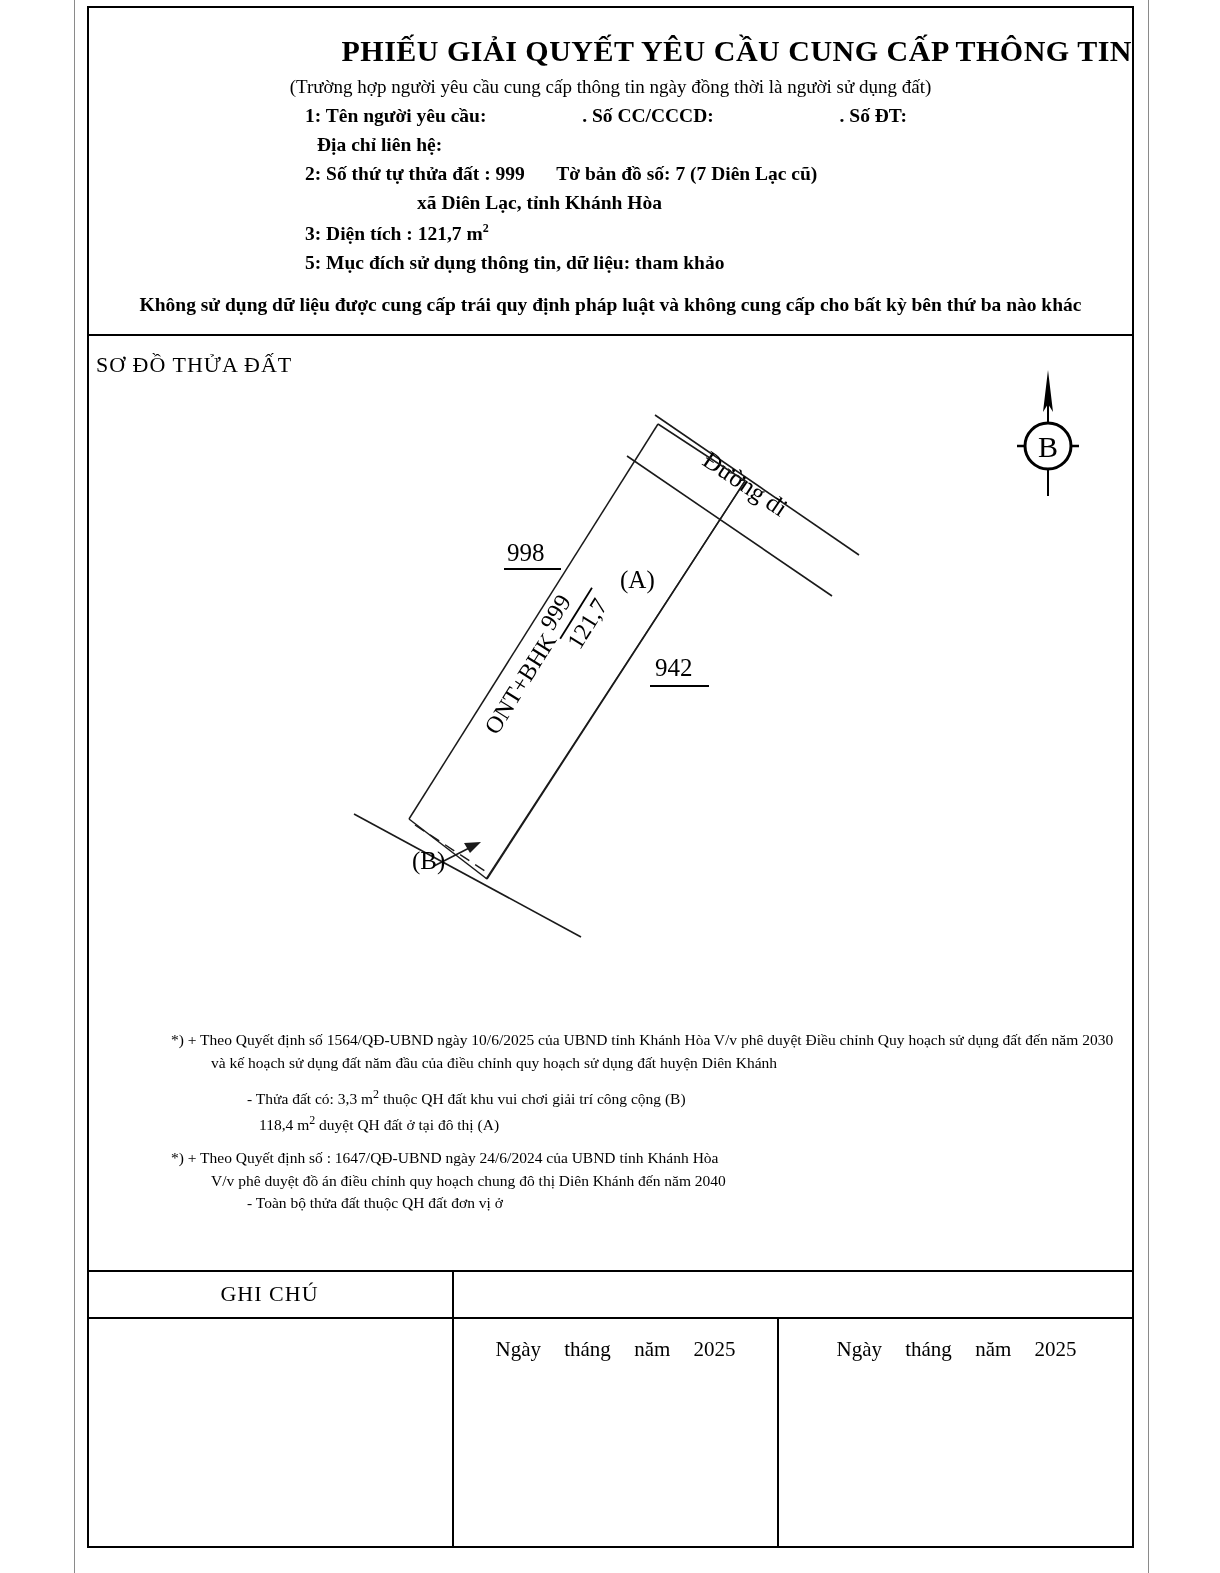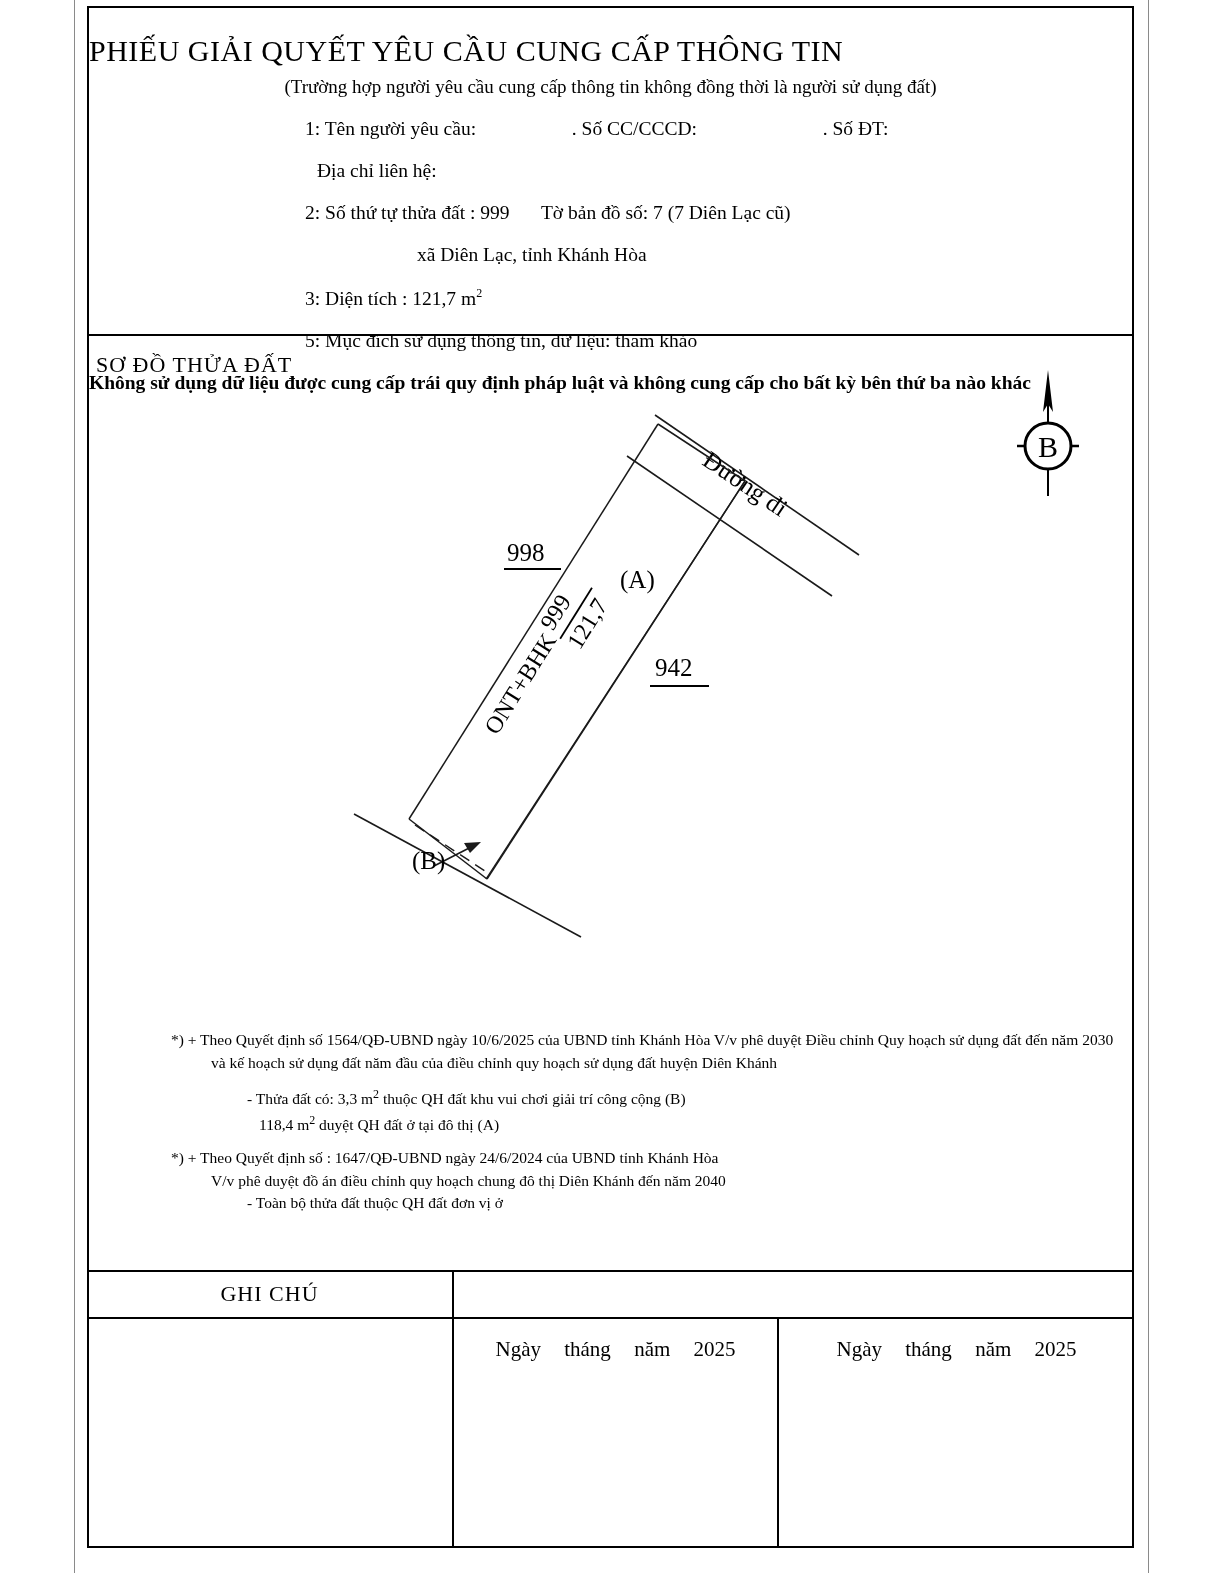--- a/index.html
+++ b/index.html
@@ -69,45 +69,47 @@
 
   
   .header-block {
     position: absolute;
     left: 89px;
     top: 8px;
     width: 1043px;
     height: 324px;
   }
   .doc-title {
-    text-align: left;
+    text-align: right;
     font-size: 30px;
     letter-spacing: 0.5px;
     margin-top: 26px;
     white-space: nowrap;
+    font-weight: bold;
   }
   .doc-subtitle {
     text-align: center;
     font-size: 19px;
     margin-top: 8px;
   }
   .field-line {
     font-size: 19.5px;
     padding-left: 216px;
-    margin-top: 20px;
+    margin-top: 7px;
     white-space: nowrap;
+    font-weight: bold;
   }
   .field-line.indent-1 { padding-left: 228px; }
   .field-line.indent-2 { padding-left: 328px; }
   .field-line .gap-sm { display: inline-block; width: 86px; }
   .field-line .gap-md { display: inline-block; width: 116px; }
   .field-line .gap-xs { display: inline-block; width: 22px; }
   sup.unit { font-size: 12px; vertical-align: super; }
   .notice {
-    text-align: left;
+    text-align: center;
     font-size: 19.5px;
     font-weight: bold;
     margin-top: 20px;
     white-space: nowrap;
   }
 
   
   .section-label {
     position: absolute;
     left: 96px;
@@ -185,21 +187,21 @@
   <div class="hr-head"></div>
   <div class="hr-table-top"></div>
   <div class="hr-table-mid"></div>
   <div class="vr-table-1"></div>
   <div class="vr-table-2"></div>
 
   <div class="header-block">
 
     <div class="doc-title">PHIẾU GIẢI QUYẾT YÊU CẦU CUNG CẤP THÔNG TIN</div>
 
-    <div class="doc-subtitle">(Trường hợp người yêu cầu cung cấp thông tin không đồng thời là người sử dụng đất)</div>
+    <div class="doc-subtitle">(Trường hợp người yêu cầu cung cấp thông tin ngày đồng thời là người sử dụng đất)</div>
 
     <div class="field-line">
       <span>1: Tên người yêu cầu:</span>
       <span class="gap-sm"></span>
       <span>. Số CC/CCCD:</span>
       <span class="gap-md"></span>
       <span>. Số ĐT:</span>
     </div>
 
     <div class="field-line indent-1">

